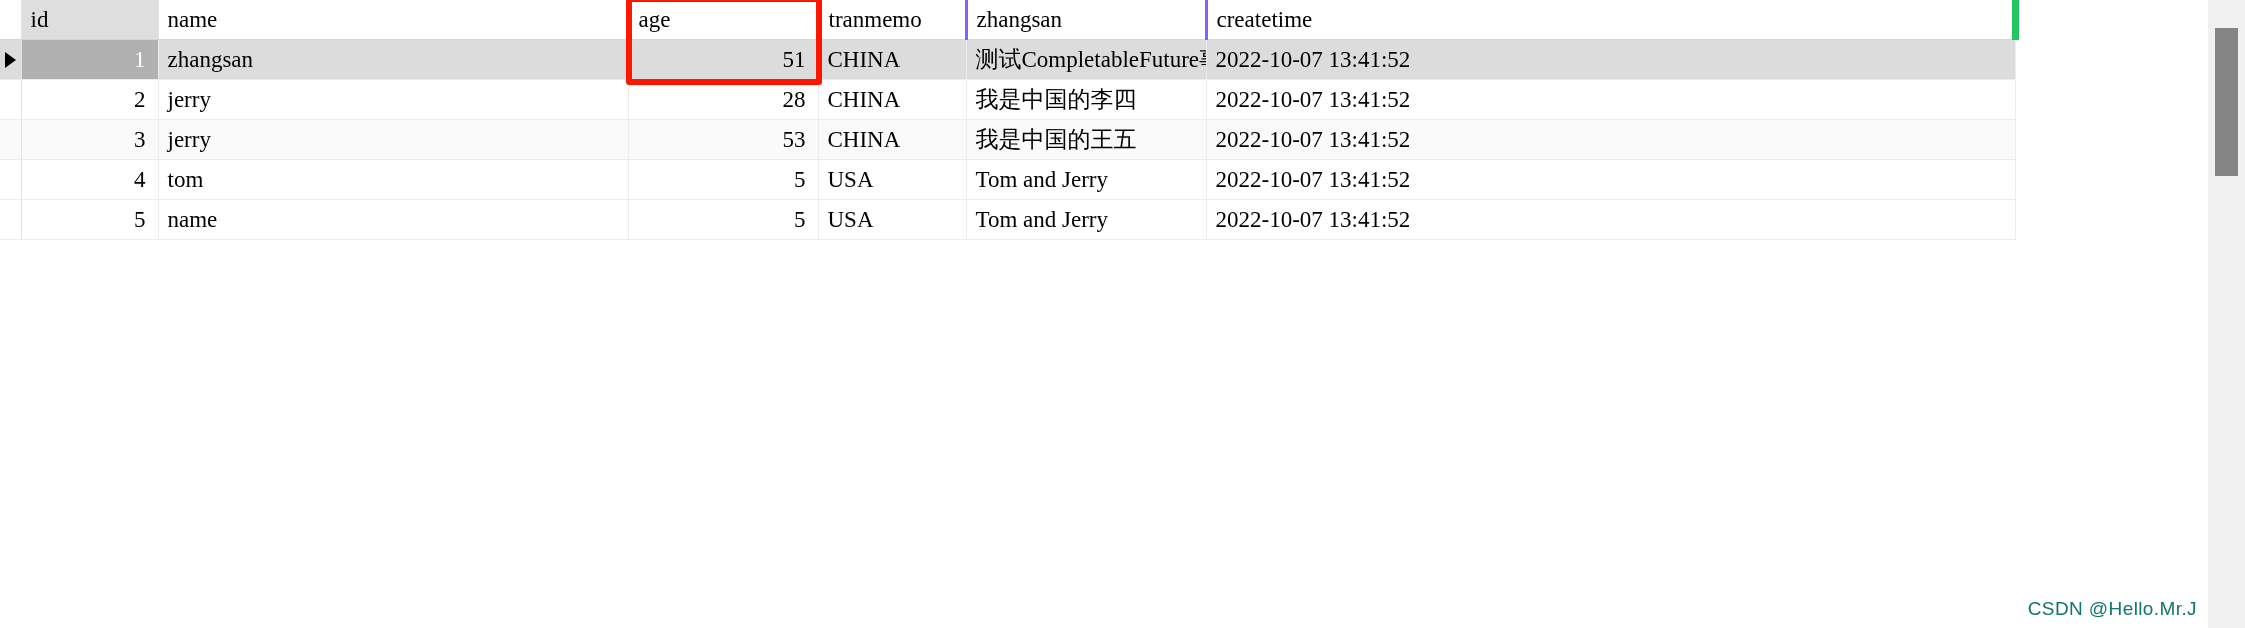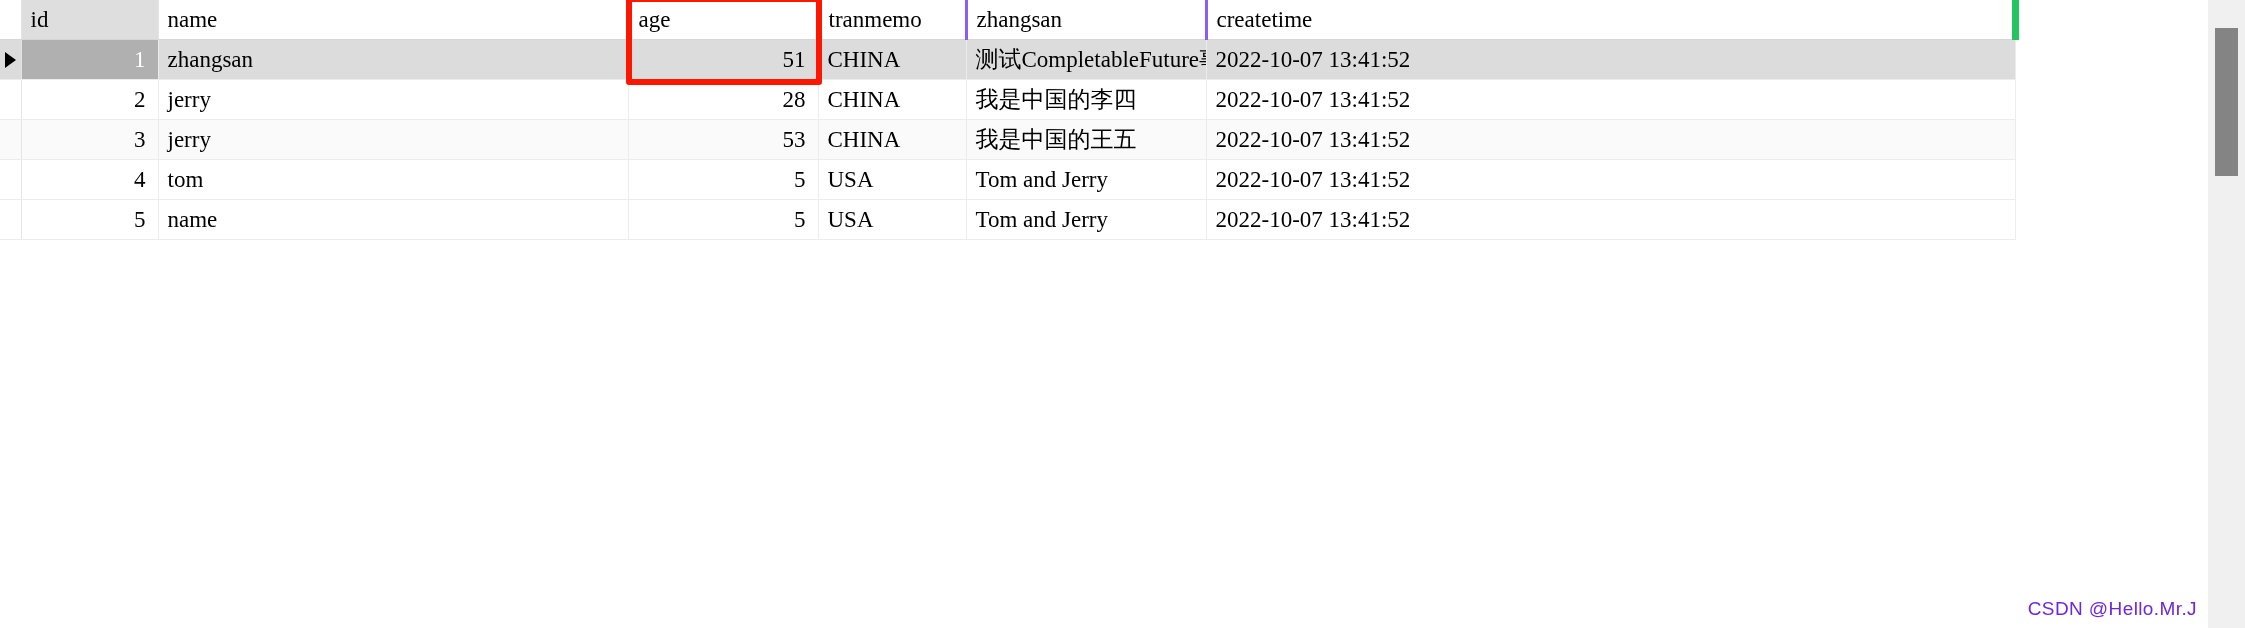--- a/index.html
+++ b/index.html
@@ -145,21 +145,21 @@
     height: 148px;
     background: #848484;
   }
 
   
   #watermark {
     position: absolute;
     right: 48px;
     bottom: 8px;
     font-size: 19px;
-    color: #6d28d9;
+    color: #0f766e;
     letter-spacing: 0.4px;
     font-family: "Liberation Sans", "DejaVu Sans", sans-serif;
     white-space: nowrap;
   }
 </style>
 </head>
 <body>
 
 <div id="grid-shell">
 

